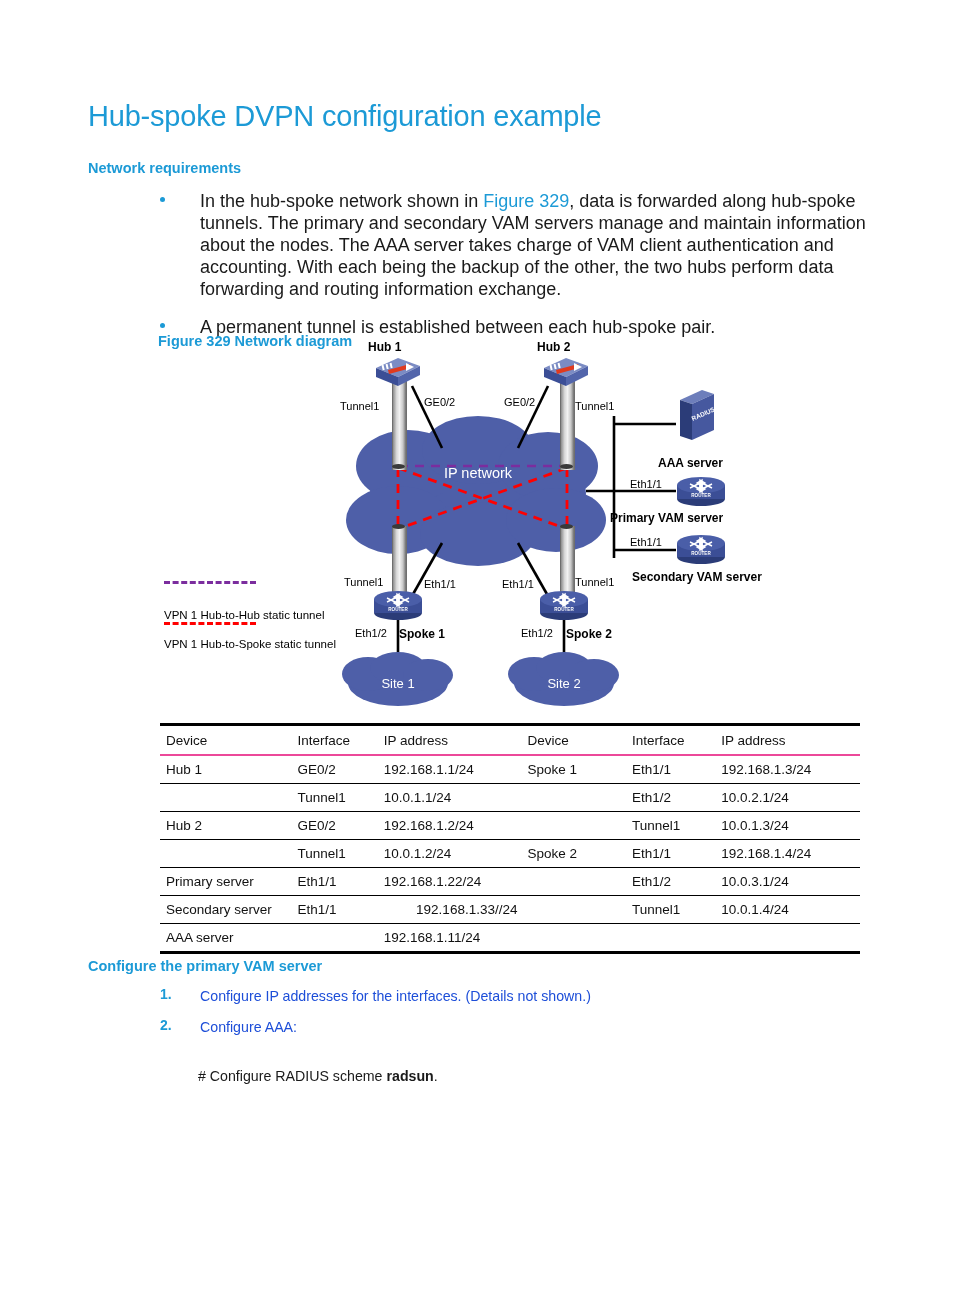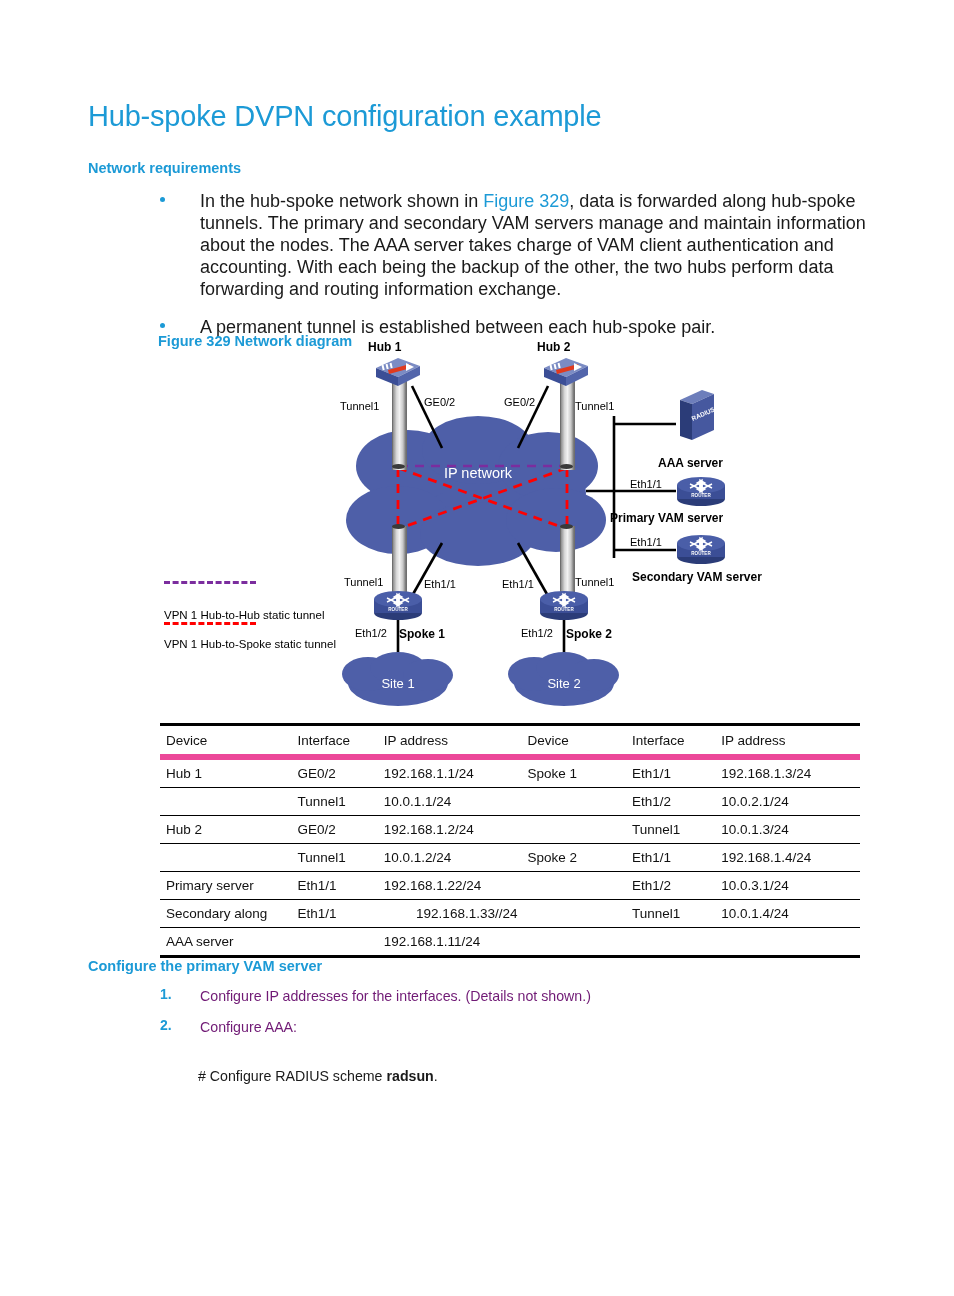--- a/index.html
+++ b/index.html
@@ -83,34 +83,34 @@
   table.nettable {
     position:absolute; left:160px; top:723px;
     width:700px; border-collapse:collapse;
     font-size:13.5px; color:#111;
   }
   table.nettable th, table.nettable td {
     text-align:left; padding:5px 4px 5px 6px;
     font-weight:normal; vertical-align:top; line-height:17px;
   }
   table.nettable thead tr { border-top:3.5px solid #000; }
-  table.nettable thead th { border-bottom:6px solid #ec4899; padding-top:6px; }
+  table.nettable thead th { border-bottom:2px solid #ec4899; padding-top:6px; }
   table.nettable tbody tr { border-bottom:1px solid #000; }
   table.nettable tbody tr.last-row { border-bottom:3.5px solid #000; }
   .c0 { width:136px; } .c1 { width:82px; } .c2 { width:142px; }
   .c3 { width:108px; } .c4 { width:86px; } .c5 { width:146px; }
 
   
   .numlist { position:absolute; left:160px; top:986px; width:700px; }
   .nl-item { position:relative; padding-left:40px; margin-bottom:11px; }
   .nl-num {
     position:absolute; left:0px; top:0px;
     font-size:14px; font-weight:bold; color:#1c9ad6;
   }
-  .nl-text { font-size:14.2px; line-height:20px; color:#701a75; }
+  .nl-text { font-size:14.2px; line-height:20px; color:#1d4ed8; }
 
   .cmdline {
     position:absolute; left:198px; top:1068px;
     font-size:14.2px; color:#1a1a1a; white-space:nowrap;
   }
   .cmdline b { font-weight:bold; }
 
   .pagenum {
     position:absolute; left:0; top:1208px; width:954px;
     text-align:center; font-size:13px; color:#1a1a1a;
@@ -383,21 +383,21 @@
       </tr>
       <tr>
         <td>Primary server</td>
         <td>Eth1/1</td>
         <td>192.168.1.22/24</td>
         <td></td>
         <td>Eth1/2</td>
         <td>10.0.3.1/24</td>
       </tr>
       <tr>
-        <td>Secondary along</td>
+        <td>Secondary server</td>
         <td>Eth1/1</td>
         <td style="width:100px;text-align:right;">192.168.1.33//24</td>
         <td></td>
         <td>Tunnel1</td>
         <td>10.0.1.4/24</td>
       </tr>
       <tr class="last-row">
         <td>AAA server</td>
         <td></td>
         <td>192.168.1.11/24</td>

